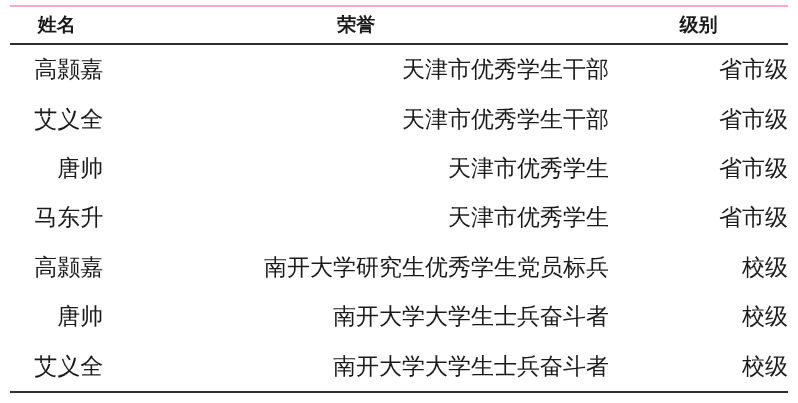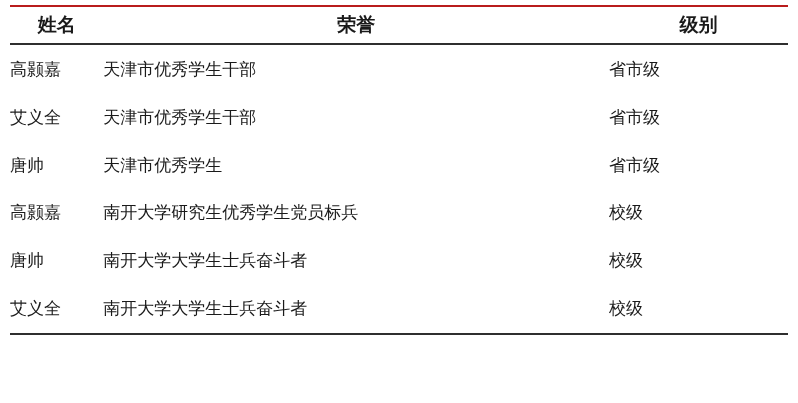--- a/index.html
+++ b/index.html
@@ -14,42 +14,42 @@
     background: #ffffff;
     font-family: "Liberation Sans", "DejaVu Sans", sans-serif;
     color: #1a1a1a;
     overflow: hidden;
   }
   table.honors {
     position: absolute;
     left: 10px;
     top: 5px;
     width: 778px;
-    height: 330px;
+    height: 388px;
     border-collapse: collapse;
     table-layout: fixed;
-    border-top: 2px solid #b91c1c;
+    border-top: 2px solid #f9a8d4;
     border-bottom: 2px solid #2f2f2f;
   }
   table.honors thead tr {
     height: 38px;
     border-bottom: 2px solid #2f2f2f;
   }
   table.honors th {
     font-size: 19px;
     font-weight: 700;
     text-align: center;
     vertical-align: middle;
     padding: 0;
     white-space: nowrap;
   }
   table.honors td {
-    font-size: 17px;
+    font-size: 23px;
     font-weight: 400;
-    text-align: left;
+    text-align: right;
     vertical-align: middle;
     padding: 0;
     white-space: nowrap;
   }
 </style>
 </head>
 <body>
 
 <div class="page">
   <table class="honors">
@@ -75,20 +75,25 @@
         <td>艾义全</td>
         <td>天津市优秀学生干部</td>
         <td>省市级</td>
       </tr>
       <tr>
         <td>唐帅</td>
         <td>天津市优秀学生</td>
         <td>省市级</td>
       </tr>
       <tr>
+        <td>马东升</td>
+        <td>天津市优秀学生</td>
+        <td>省市级</td>
+      </tr>
+      <tr>
         <td>高颢嘉</td>
         <td>南开大学研究生优秀学生党员标兵</td>
         <td>校级</td>
       </tr>
       <tr>
         <td>唐帅</td>
         <td>南开大学大学生士兵奋斗者</td>
         <td>校级</td>
       </tr>
       <tr>

